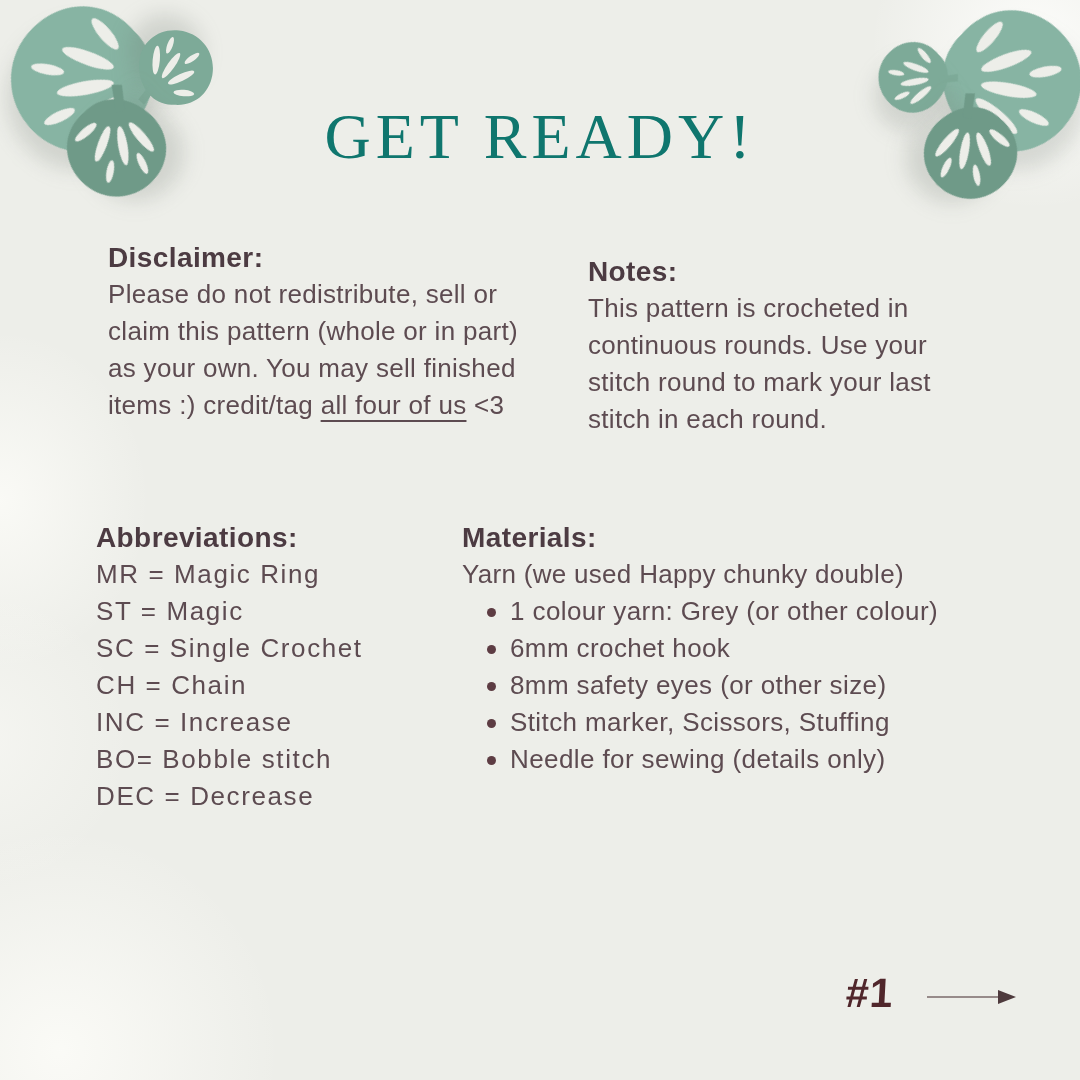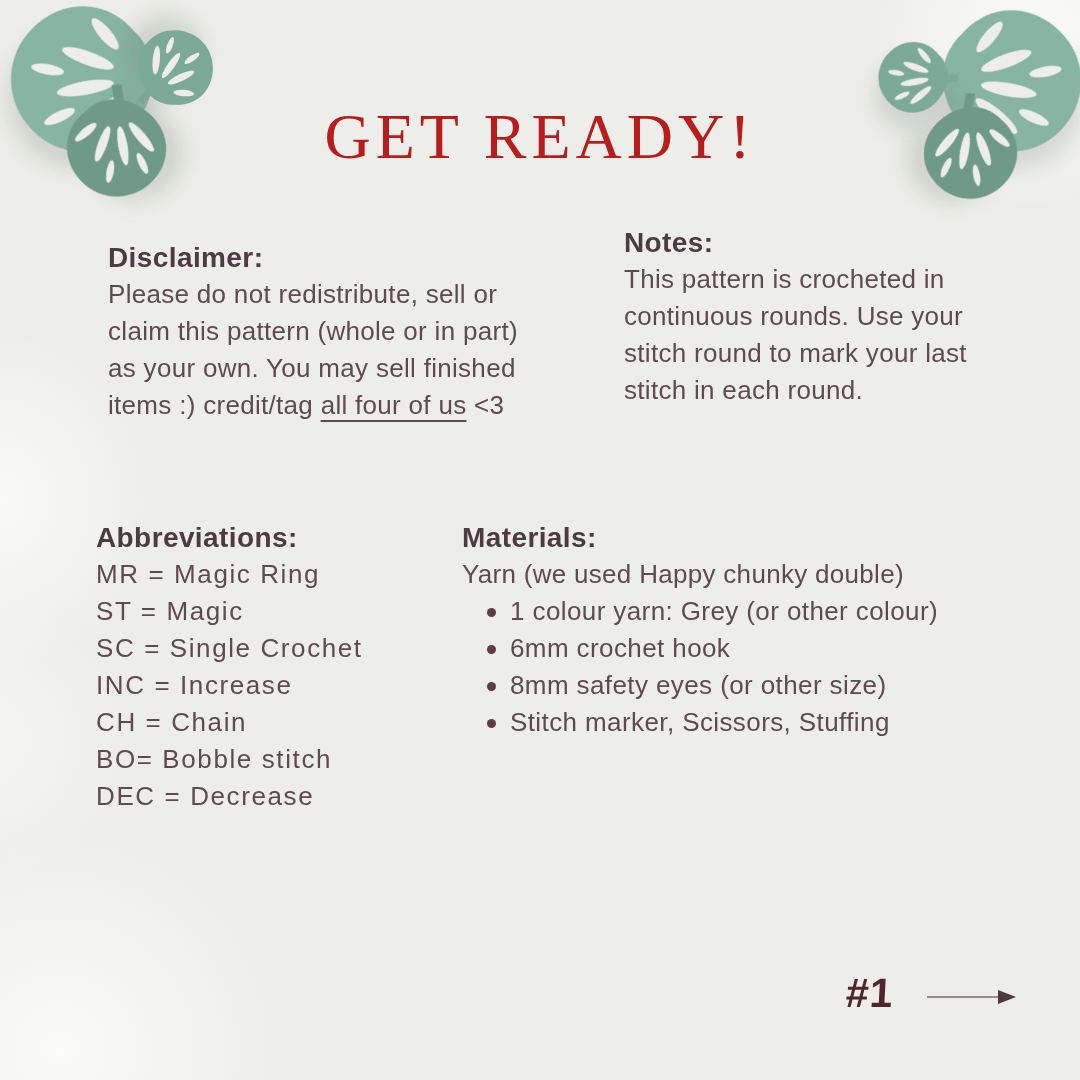--- a/index.html
+++ b/index.html
@@ -28,31 +28,31 @@
   .leaf { position:absolute; filter:drop-shadow(10px 16px 10px rgba(110,118,108,.22)); }
 
   
   .title {
     position:absolute; top:100px; left:0; width:100%;
     text-align:center;
     font-family:"Liberation Serif", serif;
     font-weight:normal;
     font-size:64px;
     letter-spacing:5px;
-    color:#b91c1c;
+    color:#0f766e;
     margin:0;
   }
 
   
   .section { position:absolute; font-size:26px; line-height:37px; letter-spacing:.3px; }
   .section h2 { font-size:28px; line-height:37px; font-weight:bold; color:#4c3b42; margin:0; letter-spacing:.4px; }
   .section p { margin:0; }
 
   .sec-disclaimer { left:108px; top:239px; width:432px; }
-  .sec-notes      { left:588px; top:224px; width:392px;margin-left:36px; }
+  .sec-notes      { left:588px; top:253px; width:392px; }
   .sec-abbr       { left:96px; top:519px; width:380px; }
   .sec-materials  { left:462px; top:519px; width:588px; }
 
   .abbr-line { letter-spacing:1.6px; }
 
   .credit-link { color:#5d4b51; text-decoration:underline; text-decoration-thickness:2px; text-underline-offset:6px; cursor:pointer;text-align:center; }
 
   .materials-list { list-style:none; margin:0; padding:0; }
   .materials-list li { position:relative; padding-left:48px; letter-spacing:.4px; }
   .materials-list li .dot {
@@ -128,34 +128,35 @@
   <div class="section sec-notes">
     <h2>Notes:</h2>
     <p>This pattern is crocheted in continuous rounds. Use your stitch round to mark your last stitch in each round.</p>
   </div>
 
   <div class="section sec-abbr">
     <h2>Abbreviations:</h2>
     <div class="abbr-line">MR = Magic Ring</div>
     <div class="abbr-line">ST = Magic</div>
     <div class="abbr-line">SC = Single Crochet</div>
+    <div class="abbr-line">CH = Chain</div>
     <div class="abbr-line">INC = Increase</div>
-    <div class="abbr-line">CH = Chain</div>
     <div class="abbr-line">BO= Bobble stitch</div>
     <div class="abbr-line">DEC = Decrease</div>
   </div>
 
   <div class="section sec-materials">
     <h2>Materials:</h2>
     <p>Yarn (we used Happy chunky double)</p>
     <ul class="materials-list">
       <li><span class="dot"></span><span>1 colour yarn: Grey (or other colour)</span></li>
       <li><span class="dot"></span><span>6mm crochet hook</span></li>
       <li><span class="dot"></span><span>8mm safety eyes (or other size)</span></li>
       <li><span class="dot"></span><span>Stitch marker, Scissors, Stuffing</span></li>
+      <li><span class="dot"></span><span>Needle for sewing (details only)</span></li>
     </ul>
   </div>
 
   <div class="page-marker">
     <span class="page-num">#1</span>
     <svg class="arrow" width="92" height="20" viewBox="0 0 92 20">
       <line x1="1" y1="10" x2="72" y2="10" stroke="#978b8a" stroke-width="2.2"></line>
       <path d="M72 3 L90 10 L72 17 Z" fill="#4e3a3d"></path>
     </svg>
   </div>

